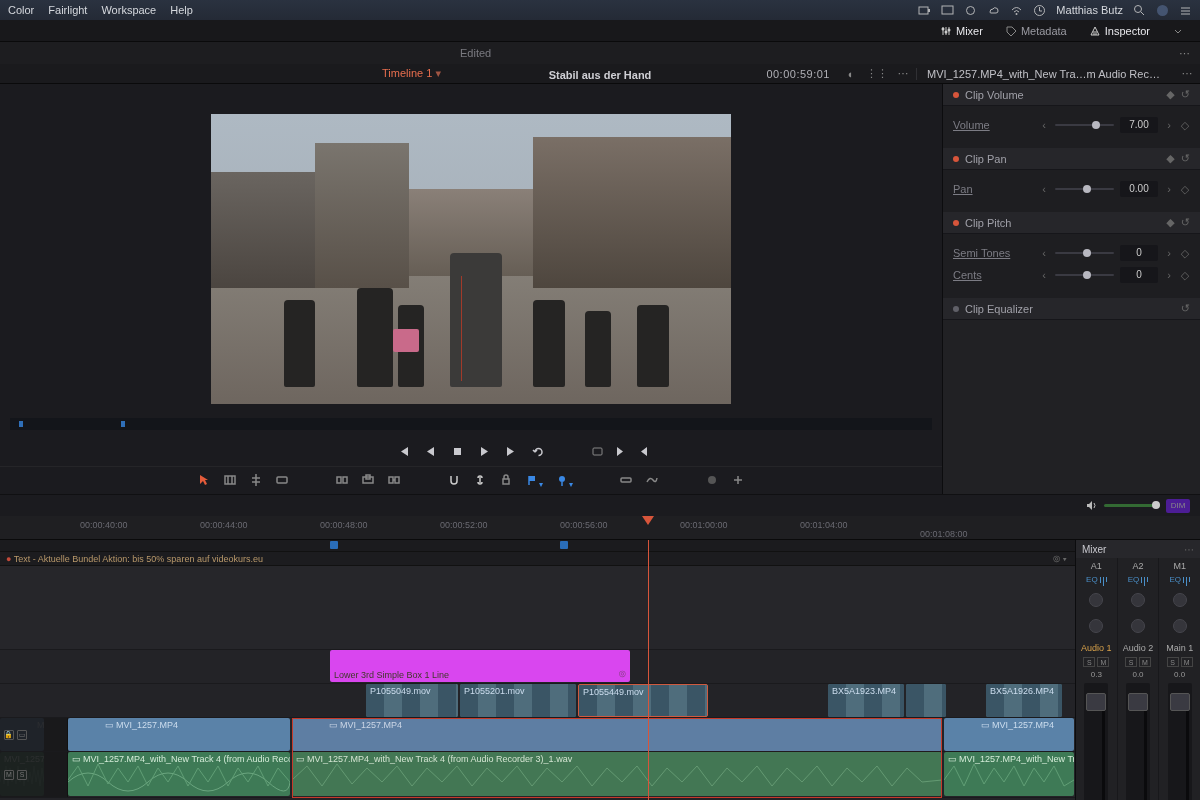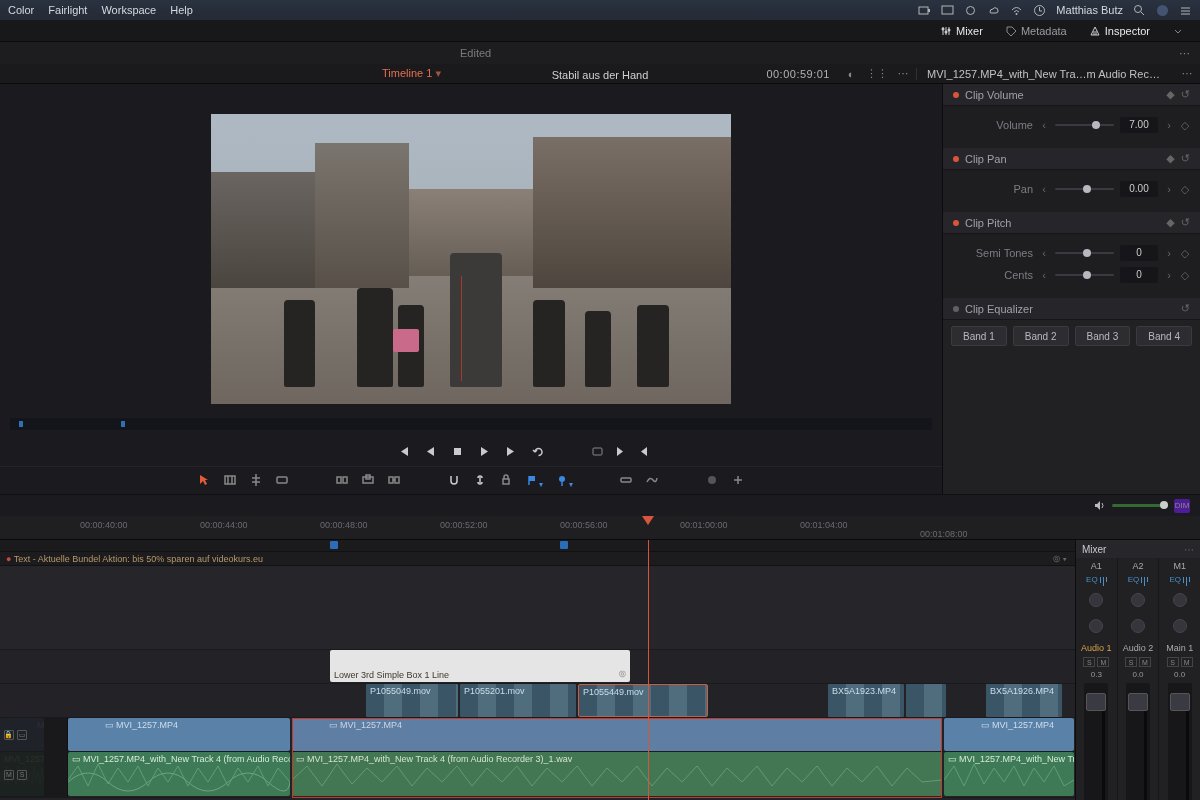--- a/index.html
+++ b/index.html
@@ -13,21 +13,21 @@
 
 
 .topbar { height: 22px; background: #18181b; display: flex; align-items: center; padding: 0 10px; gap: 10px; border-bottom: 1px solid #0a0a0b; }
 .topbar .spacer { flex: 1; }
 .topbar .tbtn { display: flex; align-items: center; gap: 4px; color: #9a9aa2; cursor: pointer; padding: 2px 6px; }
 .topbar .tbtn.active { color: #e8e8ec; }
 .topbar svg { width: 12px; height: 12px; }
 
 
 .header2 { height: 22px; background: #1d1d20; display: flex; align-items: center; justify-content: center; position: relative; }
-.header2 .title { color: #cfcfd4; font-weight: 400; margin-top: 44px; }
+.header2 .title { color: #cfcfd4; font-weight: 700; margin-top: 44px; }
 .header2 .status { color: #7a7a80; position: absolute; left: 460px; }
 .header2 .ellipsis { position: absolute; right: 10px; color: #888; cursor:pointer;}
 
 
 .header3 { height: 20px; background: #1a1a1d; display: flex; align-items: center; border-bottom: 1px solid #0a0a0b; }
 .header3 .tl-name { color: #e76e4e; padding: 0 12px; flex: 0 0 auto; margin-left: 370px; }
 .header3 .spacer { flex: 1; }
 .header3 .tc { color: #b0b0b6; letter-spacing: .5px; margin-right: 8px; }
 .header3 .icon-btn { width: 18px; display: flex; justify-content: center; cursor: pointer; margin: 0 4px; color:#888;}
 .header3 .filename { color: #c0c0c6; padding: 0 10px; width: 258px; white-space: nowrap; overflow: hidden; text-overflow: ellipsis; border-left: 1px solid #303034; }
@@ -51,50 +51,50 @@
 .toolrow .spacer{width:22px;}
 
 
 .inspector { width: 258px; background: #212124; border-left: 1px solid #0c0c0e; overflow-y: auto; }
 .insp-sec-head { height: 22px; display:flex; align-items:center; padding:0 10px; background:#26262a; border-bottom:1px solid #16161a; gap:6px; cursor:pointer;}
 .insp-sec-head .dot{width:6px;height:6px;border-radius:50%;background:#d7553b;}
 .insp-sec-head .dot.off{background:#606068;}
 .insp-sec-head .expand { margin-left:auto; color:#666; display:flex; gap:6px;}
 .insp-sec-body { padding: 8px 10px 12px 10px; background:#1e1e21; }
 .param-row { display:flex; align-items:center; gap:6px; height:22px; }
-.param-row .lbl { width:80px; text-align:right; color:#7c7c84; }
+.param-row .lbl { width:80px; color:#7c7c84;text-decoration:underline; }
 .param-row .slider { flex:1; height:2px; background:#3a3a42; position:relative; border-radius:1px;}
 .param-row .slider .knob{position:absolute;top:-3px;width:8px;height:8px;border-radius:50%;background:#b8b8c0;}
 .param-row .val { width:38px; height:16px; background:#16161a; text-align:center; line-height:16px; color:#ccc; border-radius:2px; font-size:10px;}
 .param-row .nudge{color:#666;cursor:pointer;width:10px;text-align:center;}
 .eq-graph { height:120px; background:#18181b; margin-top:6px; border:1px solid #2a2a2e; position:relative; }
 .eq-graph svg{width:100%;height:100%;}
 .band-row{display:flex;gap:6px;padding:6px 8px;}
 .band-btn{flex:1;height:20px;background:#2c2c31;border:1px solid #3a3a40;display:flex;align-items:center;justify-content:center;color:#b8b8c0;font-size:10px;cursor:pointer;border-radius:2px;}
 
 
 .tl-volbar { height: 22px; display:flex; align-items:center; justify-content:flex-end; padding: 0 10px; gap:6px; background:#1b1b1f; border-top:1px solid #101012;}
 .tl-volbar svg{width:13px;height:13px;fill:#bbb;}
 .vol-slider{ width:56px; height:3px; background:#336a33; border-radius:2px; position:relative;}
 .vol-slider .k{position:absolute;right:0;top:-3px;width:8px;height:8px;border-radius:50%;background:#ccc;}
-.dim-btn{width:16px;height:14px;background:#4c1d95;border-radius:2px;font-size:8px;display:flex;align-items:center;justify-content:center;color:#888;}
+.dim-btn{width:24px;height:14px;background:#4c1d95;border-radius:2px;font-size:8px;display:flex;align-items:center;justify-content:center;color:#888;}
 
 
 .ruler { height:24px; background:#1f1f22; position:relative; border-bottom:1px solid #0a0a0b; overflow:hidden;}
 .ruler .tick{position:absolute;top:4px;font-size:9px;color:#6a6a72;}
 .ruler .playhead{position:absolute;top:0;width:0;height:0;border-left:6px solid transparent;border-right:6px solid transparent;border-top:9px solid #d7553b;transform:translateX(-6px);}
 .playline{position:absolute;width:1px;background:#d7553b;top:0;bottom:0;z-index:5;}
 
 
 .tracks-wrap{display:flex;height:282px;}
 .tracks{flex:1;position:relative;background:#232327;overflow:hidden;}
 .track-lane{position:absolute;left:0;right:0;border-bottom:1px solid #1a1a1d;}
 .clip{position:absolute;height:100%;border-radius:2px;overflow:hidden;font-size:9px;padding:2px 4px;white-space:nowrap;}
 .clip.vid-b{background:#5a82a8;color:#cde;padding-left:37px;}
-.clip.title{background:#e5e5e5;color:#40382a;gap:48px;}
+.clip.title{background:#d946ef;color:#40382a;gap:48px;}
 .clip.green{background:#3e7a56;color:#d4ecd8;}
 .clip .wave{position:absolute;inset:0;opacity:.45;}
 .clip.thumb{background:#4a6a7a;}
 .clip.thumb::before{content:'';position:absolute;inset:0;background:repeating-linear-gradient(90deg,#3a5565 0 18px,#4f6d7c 18px 36px);}
 .sel-box{position:absolute;border:1px solid #c63a2a;background:rgba(200,58,42,0.04);pointer-events:none;}
 .track-head{position:absolute;left:0;width:68px;background:rgba(24,24,27,.9);height:100%;display:flex;align-items:center;gap:4px;padding:0 4px;border-right:1px solid #111;z-index:3;}
 .track-head .t-icons{display:flex;gap:3px;}
 .tiny-sq{width:10px;height:10px;border:1px solid #555;border-radius:1px;font-size:7px;display:flex;align-items:center;justify-content:center;color:#777;}
 .marker-lane{height:12px;background:#1b1b1e;border-bottom:1px solid #111;position:relative;}
 .marker-lane .mk{position:absolute;top:1px;width:8px;height:8px;background:#2a6db8;border-radius:1px;}
@@ -414,26 +414,20 @@
       </div>
     </div>
 
     <div class="insp-sec-head">
       <span class="dot off"></span>
       <span>Clip Equalizer</span>
       <span class="expand">
           <span>↺</span>
         </span>
     </div>
-    <div class="band-row">
-      <div class="band-btn">Band 1</div>
-      <div class="band-btn">Band 2</div>
-      <div class="band-btn">Band 3</div>
-      <div class="band-btn">Band 4</div>
-    </div>
   </div>
 </div>
 
 <div class="tl-volbar">
   <svg>
       <path d="M2 5 L4 5 L7 2 L7 11 L4 8 L2 8 Z"></path>
       <path d="M9 4 Q11 6.5 9 9" fill="none" stroke="#bbb"></path>
     </svg>
   <div class="vol-slider">
       <div class="k"></div>

